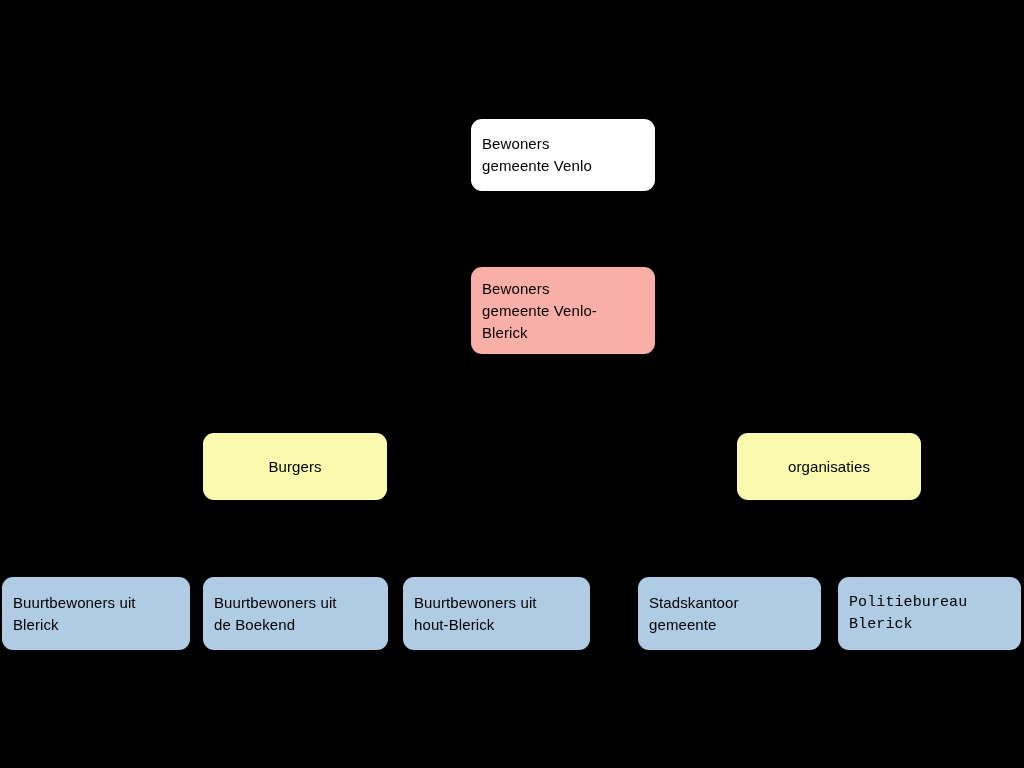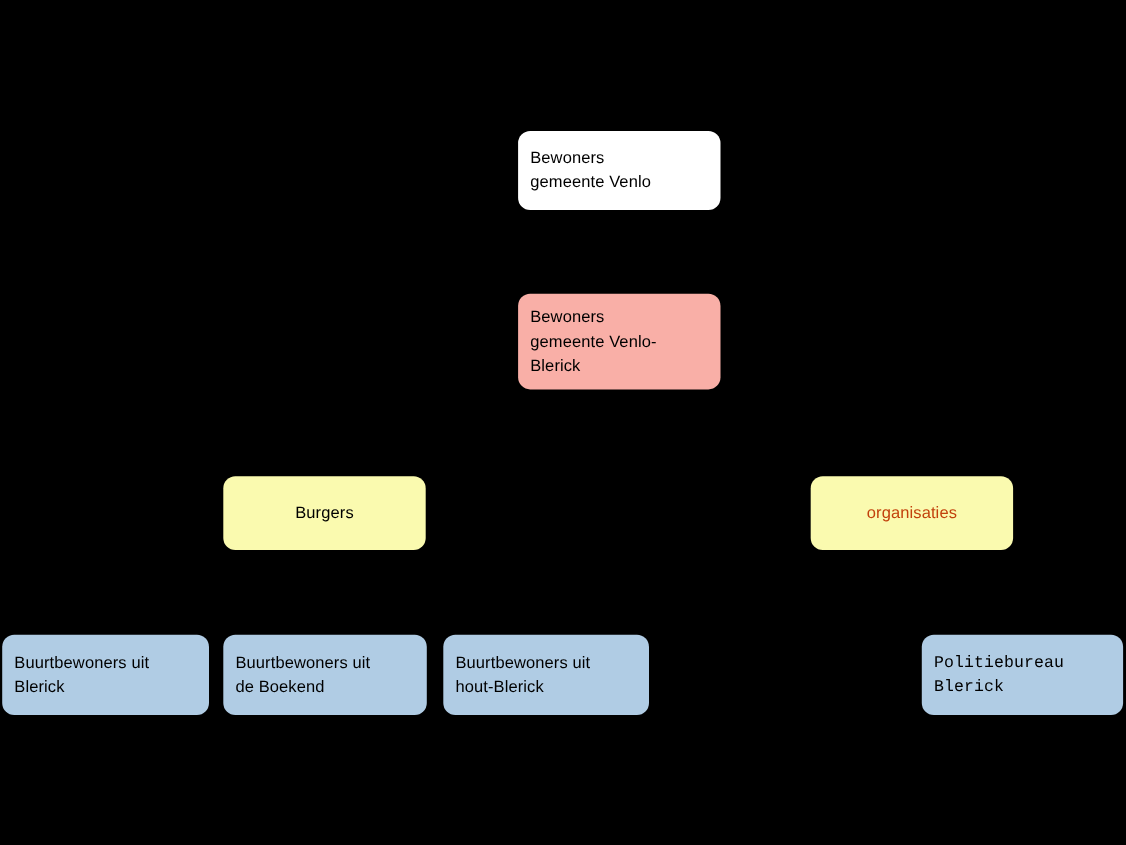--- a/index.html
+++ b/index.html
@@ -66,35 +66,39 @@
       <div class="node fill-pink align-left" style="left: 471px; top: 267px; width: 184px; height: 87px; background: rgb(249, 175, 167); color: rgb(0, 0, 0);">
         <span class="node-label">Bewoners
 gemeente Venlo-
 Blerick</span>
       </div>
     </div>
     <div style="position: absolute; left: 0px; top: 0px; width: 100%; height: 100%;">
       <div class="node fill-yellow align-center" style="left: 203px; top: 433px; width: 184px; height: 67px; background: rgb(250, 250, 175); color: rgb(0, 0, 0);">
         <span class="node-label">Burgers</span>
       </div>
-      <div class="node fill-yellow align-center" style="left: 737px; top: 433px; width: 184px; height: 67px; background: rgb(250, 250, 175); color: #c2410c;">
+      <div class="node fill-yellow align-center" style="left: 737px; top: 433px; width: 184px; height: 67px; background: rgb(250, 250, 175); color: #000000;">
         <span class="node-label">organisaties</span>
       </div>
     </div>
     <div style="position: absolute; left: 0px; top: 0px; width: 100%; height: 100%;">
       <div class="node fill-blue align-left" style="left: 2px; top: 577px; width: 188px; height: 73px; background: rgb(176, 204, 228); color: rgb(0, 0, 0);">
         <span class="node-label">Buurtbewoners uit
 Blerick</span>
       </div>
       <div class="node fill-blue align-left" style="left: 203px; top: 577px; width: 185px; height: 73px; background: rgb(176, 204, 228); color: rgb(0, 0, 0);">
         <span class="node-label">Buurtbewoners uit
 de Boekend</span>
       </div>
       <div class="node fill-blue align-left" style="left: 403px; top: 577px; width: 187px; height: 73px; background: rgb(176, 204, 228); color: rgb(0, 0, 0);">
         <span class="node-label">Buurtbewoners uit
 hout-Blerick</span>
       </div>
+      <div class="node fill-blue align-left" style="left: 638px; top: 577px; width: 183px; height: 73px; background: rgb(176, 204, 228); color: rgb(0, 0, 0);">
+        <span class="node-label">Stadskantoor
+gemeente</span>
+      </div>
       <div class="node fill-blue align-left" style="left: 838px; top: 577px; width: 183px; height: 73px; background: rgb(176, 204, 228); color: rgb(0, 0, 0); font-family: Liberation Mono, monospace;">
         <span class="node-label">Politiebureau
 Blerick</span>
       </div>
     </div>
   </div>
 
 </body></html>

